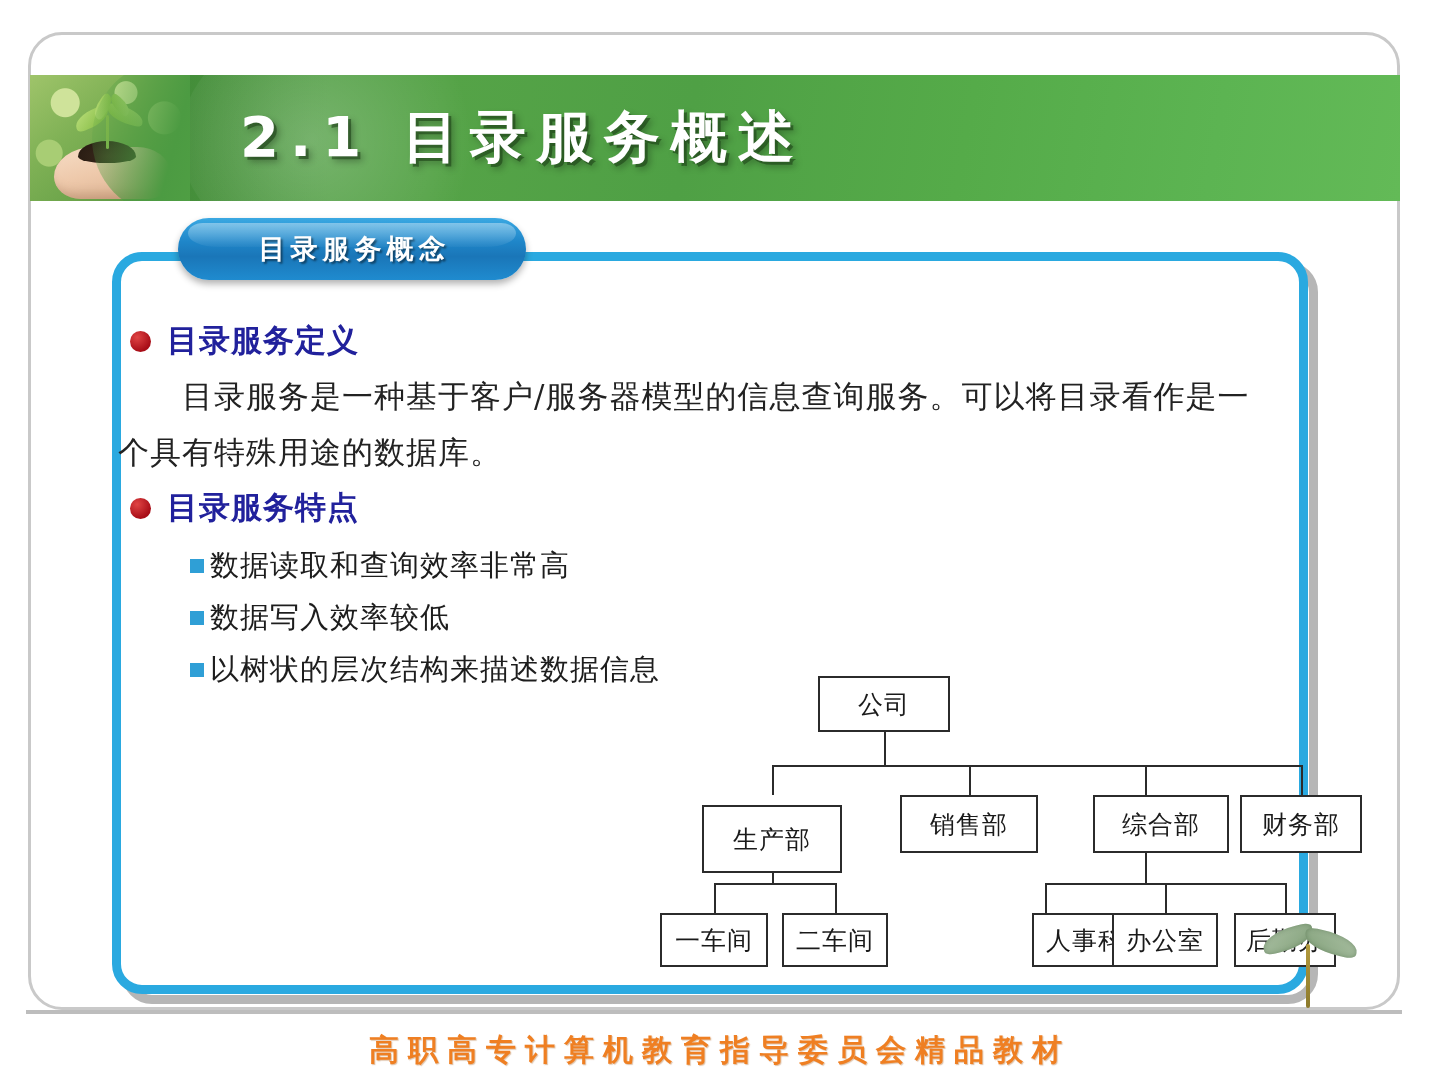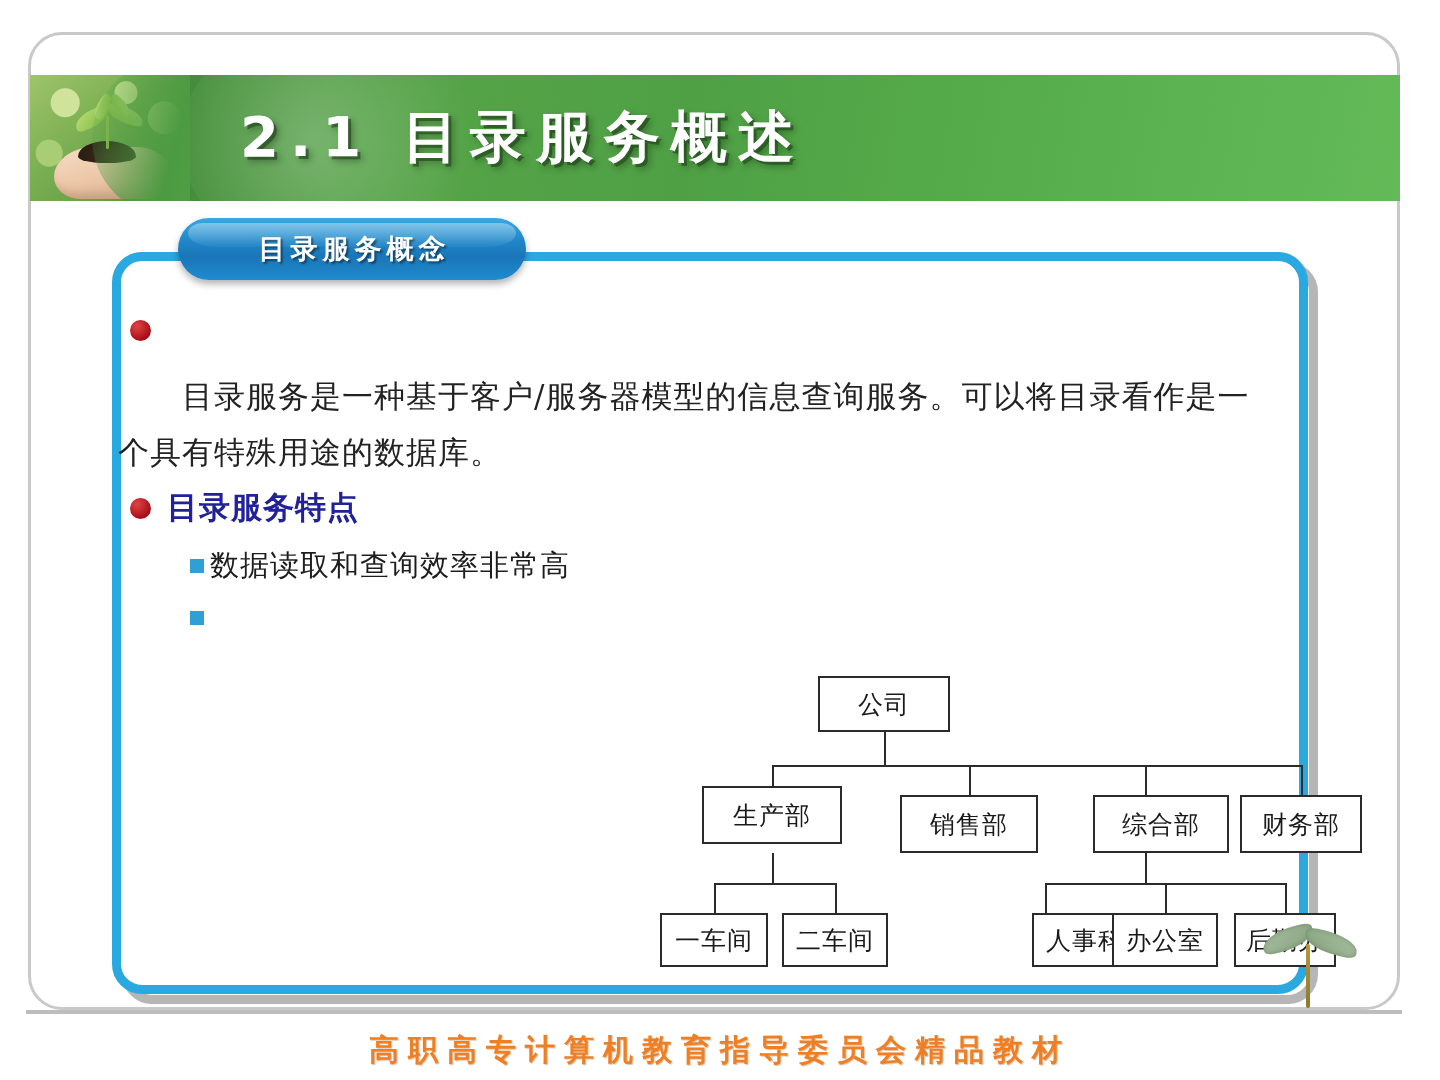--- a/index.html
+++ b/index.html
@@ -388,57 +388,63 @@
 <div class="pill-wrap">
   <div class="pill"></div>
   <div class="pill-gloss"></div>
   <div class="pill-label">目录服务概念</div>
 </div>
 
 <div class="content">
 
   <div class="head-row h1">
     <span class="bullet-dot"></span>
+    <span class="head-text">目录服务定义</span>
   </div>
 
   <div class="para">目录服务是一种基于客户/服务器模型的信息查询服务。可以将目录看作是一个具有特殊用途的数据库。</div>
 
   <div class="head-row h2">
     <span class="bullet-dot"></span>
     <span class="head-text">目录服务特点</span>
   </div>
 
   <div class="sub-list">
     <div class="sub-item">
       <span class="sub-square"></span>
       <span class="sub-text">数据读取和查询效率非常高</span>
     </div>
     <div class="sub-item">
       <span class="sub-square"></span>
+      <span class="sub-text">数据写入效率较低</span>
+    </div>
+    <div class="sub-item">
+      <span class="sub-square"></span>
+      <span class="sub-text">以树状的层次结构来描述数据信息</span>
     </div>
   </div>
 
   <div class="org" id="org-chart">
       <div class="line v" style="left: 342px; top: 62px; height: 33px;"></div>
       <div class="line h" style="left: 230px; top: 95px; width: 529px;"></div>
       <div class="line v" style="left: 230px; top: 95px; height: 30px;"></div>
       <div class="line v" style="left: 427px; top: 95px; height: 30px;"></div>
       <div class="line v" style="left: 603px; top: 95px; height: 30px;"></div>
       <div class="line v" style="left: 759px; top: 95px; height: 30px;"></div>
       <div class="line v" style="left: 230px; top: 183px; height: 30px;"></div>
       <div class="line h" style="left: 172px; top: 213px; width: 121px;"></div>
       <div class="line v" style="left: 172px; top: 213px; height: 30px;"></div>
       <div class="line v" style="left: 293px; top: 213px; height: 30px;"></div>
       <div class="line v" style="left: 603px; top: 183px; height: 30px;"></div>
       <div class="line h" style="left: 503px; top: 213px; width: 240px;"></div>
       <div class="line v" style="left: 503px; top: 213px; height: 30px;"></div>
       <div class="line v" style="left: 623px; top: 213px; height: 30px;"></div>
       <div class="line v" style="left: 743px; top: 213px; height: 30px;"></div>
       <div class="node" style="left: 276px; top: 6px; width: 132px; height: 56px;">公司</div>
-      <div class="node" style="left: 160px; top: 116px; width: 140px; height: 58px;">生产部</div>
+      <div class="node" style="left: 160px; top: 135px; width: 140px; height: 68px;">生产部</div>
       <div class="node" style="left: 358px; top: 125px; width: 138px; height: 58px;">销售部</div>
       <div class="node" style="left: 535px; top: 125px; width: 136px; height: 58px; margin-left: 16px;">综合部</div>
       <div class="node" style="left: 698px; top: 125px; width: 122px; height: 58px;">财务部</div>
       <div class="node" style="left: 118px; top: 243px; width: 108px; height: 54px;">一车间</div>
       <div class="node" style="left: 240px; top: 243px; width: 106px; height: 54px;">二车间</div>
       <div class="node" style="left: 450px; top: 243px; width: 106px; height: 54px; margin-left: 40px;">人事科</div>
       <div class="node" style="left: 570px; top: 243px; width: 106px; height: 54px;">办公室</div>
       <div class="node" style="left: 692px; top: 243px; width: 102px; height: 54px;">后勤办</div>
     </div>
 </div>

